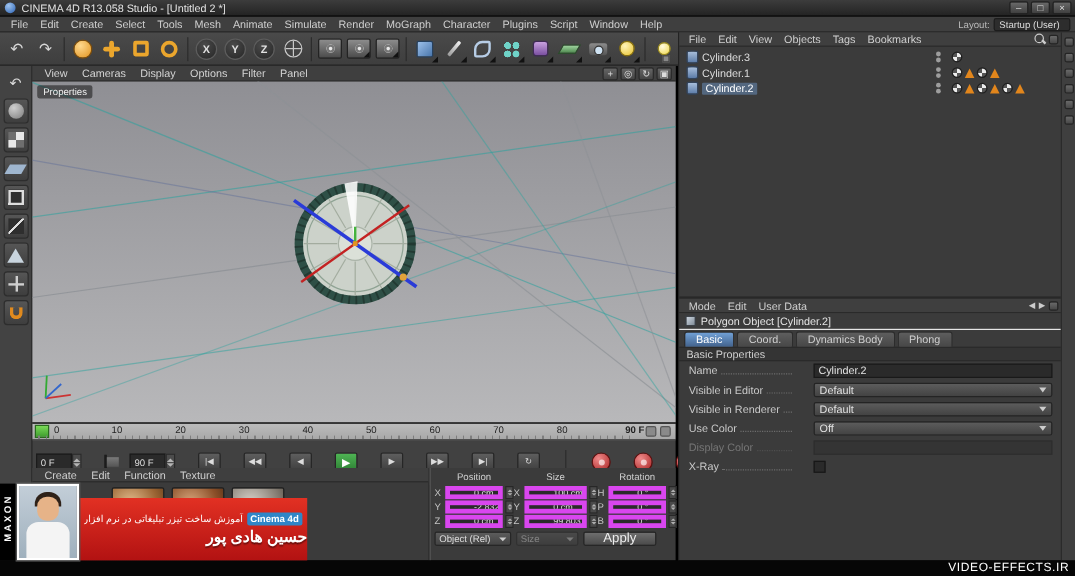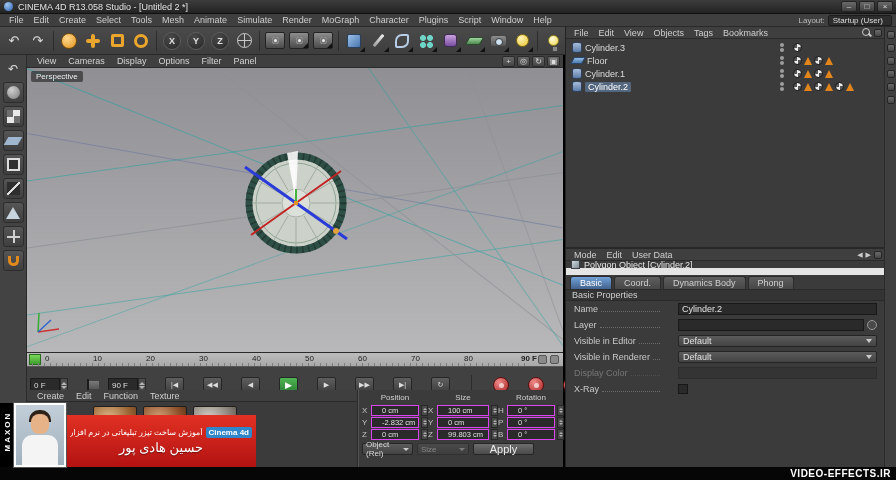--- a/index.html
+++ b/index.html
@@ -117,21 +117,21 @@
   .m1{background:radial-gradient(circle at 35% 30%,#e3bd8e,#9a6433 55%,#502f12)}
   .m2{background:radial-gradient(circle at 35% 30%,#d9a87e,#8a4f28 55%,#3c2310)}
   .m3{background:radial-gradient(circle at 35% 30%,#d9d4cc,#8a8278 55%,#433d34)}
 
   
   #coords{left:358px;top:390px;width:205px;height:77px;background:#3b3b3b;border-left:1px solid #555;padding:2px 3px;font-size:8px}
   .crow{display:grid;grid-template-columns:66px 70px 66px;margin-bottom:1px}
   .chead{color:#d0d0d0;font-size:8px;text-align:center;padding:1px 0 2px}
   .ccell{display:flex;align-items:center;gap:2px}
   .clab{width:7px;color:#c4c4c4}
-  .cfield{flex:1;height:11px;background:#2a2a2a;border:1px solid #d946ef;color:#e0e0e0;display:flex;align-items:center;padding-left:10px;font-size:7.5px;white-space:nowrap;overflow:hidden}
+  .cfield{flex:1;height:11px;background:#2a2a2a;border:4px solid #d946ef;color:#e0e0e0;display:flex;align-items:center;padding-left:20px;font-size:7.5px;white-space:nowrap;overflow:hidden}
   .cspin{width:7px;height:11px;display:flex;flex-direction:column;justify-content:center;align-items:center;gap:1px;background:#4a4a4a;border:1px solid #272727}
   .cspin i{width:0;height:0;border-left:2px solid transparent;border-right:2px solid transparent}
   .cspin .up{border-bottom:2px solid #b0b0b0}
   .cspin .dn{border-top:2px solid #b0b0b0}
   #coord-footer{display:flex;gap:4px;margin-top:3px;align-items:center}
   .cselect{height:12px;background:linear-gradient(#5c5c5c,#434343);border:1px solid #262626;border-radius:2px;color:#ddd;display:flex;align-items:center;justify-content:space-between;padding:0 3px;font-size:8px}
   .cselect .arr{width:0;height:0;border-left:3px solid transparent;border-right:3px solid transparent;border-top:3px solid #ccc;margin-left:3px}
   .cselect.dis{opacity:.45}
   #apply-btn{width:61px;height:12px;background:linear-gradient(#6e6e6e,#4a4a4a);border:1px solid #262626;border-radius:2px;color:#eee;font-size:11px;display:flex;align-items:center;justify-content:center}
 
@@ -156,54 +156,54 @@
   .otags{display:flex;align-items:center;gap:2px;width:92px}
   .ttag{width:9px;height:9px;border-radius:50%;background:conic-gradient(#ececec 0 90deg,#555 0 180deg,#ececec 0 270deg,#555 0);border:1px solid #1f1f1f;flex:none}
   .ptag{width:0;height:0;border-left:4px solid transparent;border-right:4px solid transparent;border-bottom:8px solid #e2861c;flex:none}
   .oi{flex:none}
   .oi-cyl{width:10px;height:11px;background:linear-gradient(#a8bedb,#5c7ca8);border:1px solid #31435c;border-radius:4px/2px}
   .oi-cam{width:12px;height:8px;background:linear-gradient(#999,#5c5c5c);border:1px solid #2c2c2c;border-radius:1px;position:relative}
   .oi-cam:before{content:"";position:absolute;left:2px;top:1px;width:4px;height:4px;border-radius:50%;background:#d8e8f4}
   .oi-floor{width:12px;height:7px;background:linear-gradient(#92bce2,#4a7cb0);transform:skewX(-30deg);border:1px solid #29476a}
 
   #am{position:absolute;left:0;top:220px;width:319px;height:220px;border-top:2px solid #282828}
-  #am-title{height:14px;display:flex;align-items:center;gap:4px;padding-left:5px;background:#3b3b3b;border-bottom:7px solid #e5e5e5}
+  #am-title{height:14px;display:flex;align-items:center;gap:4px;padding-left:5px;background:#3b3b3b;border-bottom:1px solid #e5e5e5}
   #am-title .t{font-size:9px;color:#e4e4e4}
   .polyico{width:9px;height:9px;background:linear-gradient(135deg,#cfd8e2,#7e8a96);border:1px solid #3a3f45}
   #am-tabs{height:14px;display:flex;align-items:flex-end;gap:2px;padding-left:4px;background:#3b3b3b}
   .tab{padding:1px 9px;background:linear-gradient(#5e5e5e,#474747);border:1px solid #2c2c2c;border-bottom:none;color:#cfcfcf;font-size:9px;border-radius:3px 3px 0 0}
   .tab.active{background:linear-gradient(#72a2d8,#42628c);color:#fff}
   #am-section{height:12px;background:#343434;border-top:1px solid #2a2a2a;border-bottom:1px solid #2a2a2a;display:flex;align-items:center;padding-left:6px;font-size:9px;color:#cfcfcf}
   .prow{height:16px;display:flex;align-items:center;padding:0 8px 0 8px;gap:16px}
   .plabel{width:88px;display:flex;align-items:baseline;flex:none}
   .plabel .txt{font-size:9px;color:#c9c9c9;white-space:nowrap}
   .plabel .ldr{flex:1;border-bottom:1px dotted #6c6c6c;margin:0 2px 2px 3px;min-width:4px}
   .pctrl{flex:1;display:flex;align-items:center;gap:3px}
   .pinput{flex:1;height:12px;background:#2a2a2a;border:1px solid #191919;color:#e2e2e2;font-size:9px;display:flex;align-items:center;padding-left:3px}
   .pselect{flex:1;height:12px;background:linear-gradient(#5c5c5c,#434343);border:1px solid #242424;border-radius:2px;color:#e2e2e2;font-size:9px;display:flex;align-items:center;justify-content:space-between;padding:0 4px}
   .pselect .arr{width:0;height:0;border-left:3px solid transparent;border-right:3px solid transparent;border-top:4px solid #ccc}
   .layerbtn{width:10px;height:10px;border-radius:50%;border:1px solid #999;background:#4a4a4a;flex:none}
   .pdis{opacity:.4}
   .chk{width:10px;height:10px;background:#2a2a2a;border:1px solid #171717}
 
   
   #bottombar{left:0;top:467px;width:896px;height:13px;background:#060606;display:flex;align-items:center}
-  #watermark{margin-left:auto;padding-right:5px;color:#fff;font-size:10px;font-weight:bold;letter-spacing:.5px}
+  #watermark{margin-left:auto;padding-right:5px;color:#fff;font-size:10px;font-weight:normal;letter-spacing:.5px}
   #overlay{position:absolute;left:0;bottom:13px;height:64px;display:flex;align-items:flex-end;z-index:60}
   #maxon-strip{width:14px;height:64px;background:#000;position:relative;flex:none}
   #maxon-strip span{position:absolute;left:-11px;top:26px;transform:rotate(-90deg);color:#fff;font-size:8px;font-weight:bold;letter-spacing:2px;width:36px;text-align:center}
   #photo{width:52px;height:64px;background:linear-gradient(#c3ced8,#9fb0bd);border:2px solid #fff;outline:1px solid #555;position:relative;flex:none;overflow:hidden}
   .hair{position:absolute;left:13px;top:5px;width:22px;height:12px;background:#2e2118;border-radius:10px 10px 0 0}
   .head{position:absolute;left:15px;top:9px;width:18px;height:20px;background:#e6b388;border-radius:8px}
   .shirt{position:absolute;left:6px;top:30px;width:36px;height:32px;background:#f4f4f4;border-radius:10px 10px 0 0}
   #banner{width:190px;height:52px;background:linear-gradient(#e23123,#b21212);display:flex;flex-direction:column;justify-content:center;flex:none}
   #banner .line1{display:flex;align-items:center;padding:0 4px;gap:3px}
   #banner .fa{flex:1;direction:rtl;text-align:center;color:#fff;font-size:8px;white-space:nowrap;overflow:hidden}
   #banner .chip{background:#2f86c8;color:#fff;font-size:8px;font-weight:bold;padding:1px 3px;border-radius:2px;white-space:nowrap}
-  #banner .line2{color:#fff;font-size:13px;font-weight:normal;text-align:center;direction:rtl;margin-top:2px;text-shadow:0 1px 1px rgba(0,0,0,.4)}
+  #banner .line2{color:#fff;font-size:13px;font-weight:bold;direction:rtl;margin-top:2px;text-shadow:0 1px 1px rgba(0,0,0,.4)}
 </style>
 </head>
 <body>
 
 <div id="titlebar" class="abs">
   <div id="app-icon"></div>
   <span class="ttl">CINEMA 4D R13.058 Studio - [Untitled 2 *]</span>
   <div id="win-btns">
     <div class="wbtn">–</div>
     <div class="wbtn">□</div>
@@ -382,21 +382,21 @@
       <line x1="0" y1="0" x2="0" y2="-14" stroke="#45b33e" stroke-width="2"></line>
       <rect x="-2" y="-2" width="4" height="4" fill="#e39124"></rect>
       <circle cx="40" cy="28" r="3" fill="#e2a23a"></circle>
     </svg>
 
     <svg id="gizmo" width="28" height="28">
       <line x1="3" y1="24" x2="24" y2="21" stroke="#c33" stroke-width="1.5"></line>
       <line x1="3" y1="24" x2="4" y2="5" stroke="#3a3" stroke-width="1.5"></line>
       <line x1="3" y1="24" x2="16" y2="12" stroke="#36c" stroke-width="1.5"></line>
     </svg>
-    <div id="persp-chip">Perspective</div>
+    <div id="persp-chip">Properties</div>
   </div>
 </div>
 
 <div id="ruler" class="abs">
   <div id="cur-frame"></div>
   <span class="tick" style="left:18px">0</span>
   <span class="tick" style="left:66px">10</span>
   <span class="tick" style="left:119px">20</span>
   <span class="tick" style="left:172px">30</span>
   <span class="tick" style="left:225px">40</span>
@@ -557,21 +557,21 @@
         <div class="cfield">
           <span>0 °</span>
         </div>
         <div class="cspin">
           <i class="up"></i>
           <i class="dn"></i>
         </div>
       </div>
   </div>
   <div id="coord-footer">
-    <div class="cselect" style="width:51px">
+    <div class="cselect" style="width:64px">
         <span>Object (Rel)</span>
         <span class="arr"></span>
       </div>
     <div class="cselect dis" style="width:52px">
         <span>Size</span>
         <span class="arr"></span>
       </div>
     <div id="apply-btn">Apply</div>
   </div>
 </div>
@@ -596,35 +596,20 @@
         <span class="oi oi-cyl"></span>
         <span class="oname">Cylinder.3</span>
         <span class="ospacer"></span>
         <span class="odots">
             <i></i>
             <i></i>
           </span>
         <span class="otags">
             <span class="ttag"></span>
           </span>
-      </div>
-      <div class="om-row">
-        <span class="oi oi-floor"></span>
-        <span class="oname">Floor</span>
-        <span class="ospacer"></span>
-        <span class="odots">
-            <i></i>
-            <i></i>
-          </span>
-        <span class="otags">
-          <span class="ttag"></span>
-            <span class="ptag"></span>
-          <span class="ttag"></span>
-            <span class="ptag"></span>
-        </span>
       </div>
       <div class="om-row">
         <span class="oi oi-cyl"></span>
         <span class="oname">Cylinder.1</span>
         <span class="ospacer"></span>
         <span class="odots">
             <i></i>
             <i></i>
           </span>
         <span class="otags">
@@ -681,48 +666,50 @@
       <div class="plabel">
           <span class="txt">Name</span>
           <span class="ldr"></span>
         </div>
       <div class="pctrl">
           <div class="pinput">Cylinder.2</div>
         </div>
     </div>
     <div class="prow">
       <div class="plabel">
-          <span class="txt">Layer</span>
-          <span class="ldr"></span>
-        </div>
-      <div class="pctrl">
-          <div class="pinput"></div>
-          <div class="layerbtn"></div>
-        </div>
-    </div>
-    <div class="prow">
-      <div class="plabel">
           <span class="txt">Visible in Editor</span>
           <span class="ldr"></span>
         </div>
       <div class="pctrl">
           <div class="pselect">
             <span>Default</span>
             <span class="arr"></span>
           </div>
         </div>
     </div>
     <div class="prow">
       <div class="plabel">
           <span class="txt">Visible in Renderer</span>
           <span class="ldr"></span>
         </div>
       <div class="pctrl">
           <div class="pselect">
             <span>Default</span>
+            <span class="arr"></span>
+          </div>
+        </div>
+    </div>
+    <div class="prow">
+      <div class="plabel">
+          <span class="txt">Use Color</span>
+          <span class="ldr"></span>
+        </div>
+      <div class="pctrl">
+          <div class="pselect">
+            <span>Off</span>
             <span class="arr"></span>
           </div>
         </div>
     </div>
     <div class="prow pdis">
       <div class="plabel">
           <span class="txt">Display Color</span>
           <span class="ldr"></span>
         </div>
       <div class="pctrl">

